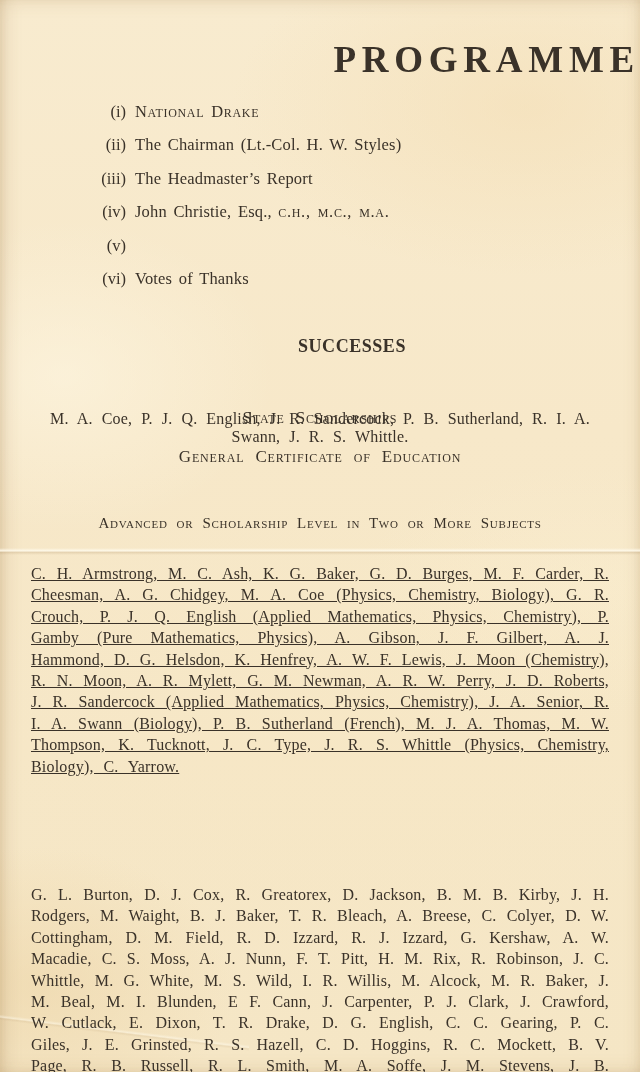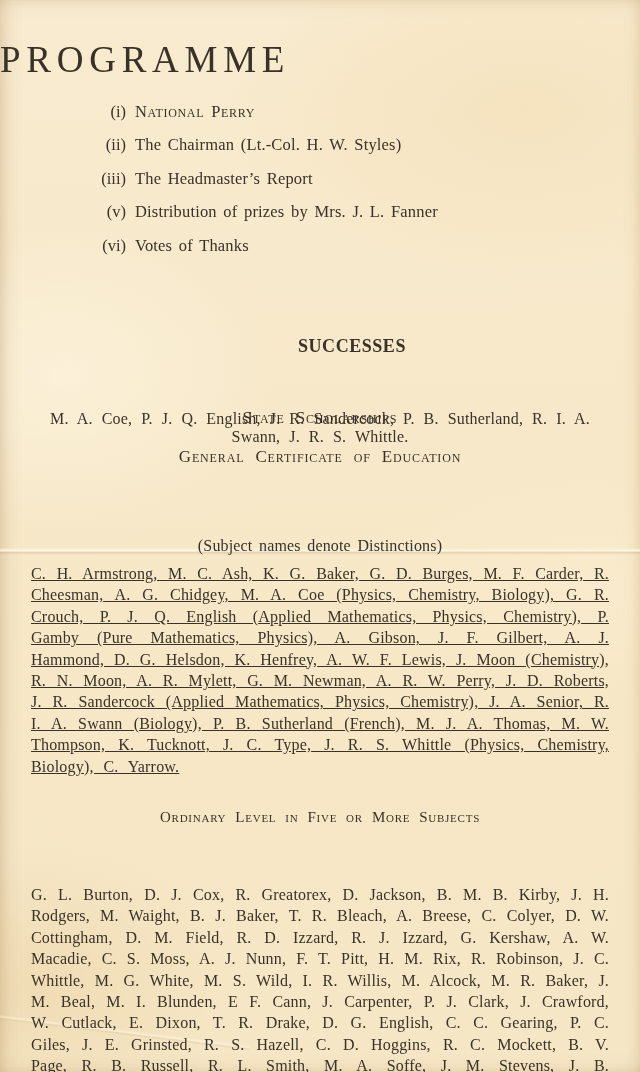--- a/index.html
+++ b/index.html
@@ -46,23 +46,23 @@
     opacity: 0.6;
     background: linear-gradient(180deg,
       rgba(255,250,235,0) 0%,
       rgba(255,251,238,0.8) 40%,
       rgba(168,136,92,0.2) 65%,
       rgba(255,250,235,0) 100%);
   }
   .title {
     position: absolute;
     top: 38px; left: 0; width: 100%;
-    text-align: left;
+    text-align: right;
     font-size: 37px;
-    font-weight: normal;
+    font-weight: bold;
     letter-spacing: 0.155em;
     white-space: nowrap;
   }
   .prog {
     position: absolute;
     top: 102px; left: 0; width: 100%;
   }
   .prog-item {
     display: flex;
     align-items: baseline;
@@ -121,50 +121,52 @@
 <div class="page">
 
   <div class="crease-h"></div>
   <div class="crease-d"></div>
 
   <div class="title">PROGRAMME</div>
 
   <div class="prog">
       <div class="prog-item">
         <span class="prog-num">(i)</span>
-        <span class="prog-label"><span class="sc">National Perry</span></span>
+        <span class="prog-label"><span class="sc">National Drake</span></span>
       </div>
       <div class="prog-item">
         <span class="prog-num">(ii)</span>
         <span class="prog-label"><span>The Chairman (Lt.-Col. H. W. Styles)</span></span>
       </div>
       <div class="prog-item">
         <span class="prog-num">(iii)</span>
         <span class="prog-label"><span>The Headmaster’s Report</span></span>
       </div>
       <div class="prog-item">
+        <span class="prog-num">(iv)</span>
+        <span class="prog-label"><span>John Christie, Esq., </span><span class="sc">c.h., m.c., m.a.</span></span>
+      </div>
+      <div class="prog-item">
         <span class="prog-num">(v)</span>
-        <span class="prog-label"><span>Distribution of prizes by Mrs. J. L. Fanner</span></span>
       </div>
       <div class="prog-item">
         <span class="prog-num">(vi)</span>
         <span class="prog-label"><span>Votes of Thanks</span></span>
       </div>
     </div>
 
   <div class="center-head h-successes">SUCCESSES</div>
 
   <div class="center-head h-state">State Scholarships</div>
 
   <div class="names-center">M. A. Coe, P. J. Q. English, J. R. Sandercock, P. B. Sutherland, R. I. A. Swann, J. R. S. Whittle.</div>
 
   <div class="center-head h-gce">General Certificate of Education</div>
 
+  <div class="center-head h-adv">Advanced or Scholarship Level in Two or More Subjects</div>
 
-  <div class="center-head h-note">(Subject names denote Distinctions)</div>
 
   <div class="names-block para-adv">C. H. Armstrong, M. C. Ash, K. G. Baker, G. D. Burges, M. F. Carder, R. Cheesman, A. G. Chidgey, M. A. Coe (Physics, Chemistry, Biology), G. R. Crouch, P. J. Q. English (Applied Mathematics, Physics, Chemistry), P. Gamby (Pure Mathematics, Physics), A. Gibson, J. F. Gilbert, A. J. Hammond, D. G. Helsdon, K. Henfrey, A. W. F. Lewis, J. Moon (Chemistry), R. N. Moon, A. R. Mylett, G. M. Newman, A. R. W. Perry, J. D. Roberts, J. R. Sandercock (Applied Mathematics, Physics, Chemistry), J. A. Senior, R. I. A. Swann (Biology), P. B. Sutherland (French), M. J. A. Thomas, M. W. Thompson, K. Tucknott, J. C. Type, J. R. S. Whittle (Physics, Chemistry, Biology), C. Yarrow.</div>
 
-  <div class="center-head h-ord">Ordinary Level in Five or More Subjects</div>
 
   <div class="names-block para-ord">G. L. Burton, D. J. Cox, R. Greatorex, D. Jackson, B. M. B. Kirby, J. H. Rodgers, M. Waight, B. J. Baker, T. R. Bleach, A. Breese, C. Colyer, D. W. Cottingham, D. M. Field, R. D. Izzard, R. J. Izzard, G. Kershaw, A. W. Macadie, C. S. Moss, A. J. Nunn, F. T. Pitt, H. M. Rix, R. Robinson, J. C. Whittle, M. G. White, M. S. Wild, I. R. Willis, M. Alcock, M. R. Baker, J. M. Beal, M. I. Blunden, E F. Cann, J. Carpenter, P. J. Clark, J. Crawford, W. Cutlack, E. Dixon, T. R. Drake, D. G. English, C. C. Gearing, P. C. Giles, J. E. Grinsted, R. S. Hazell, C. D. Hoggins, R. C. Mockett, B. V. Page, R. B. Russell, R. L. Smith, M. A. Soffe, J. M. Stevens, J. B. Wheeler, P. J. Whitfield, C. F. Wilkinson, A. Woodward.</div>
 
 </div>
 
 </body></html>

